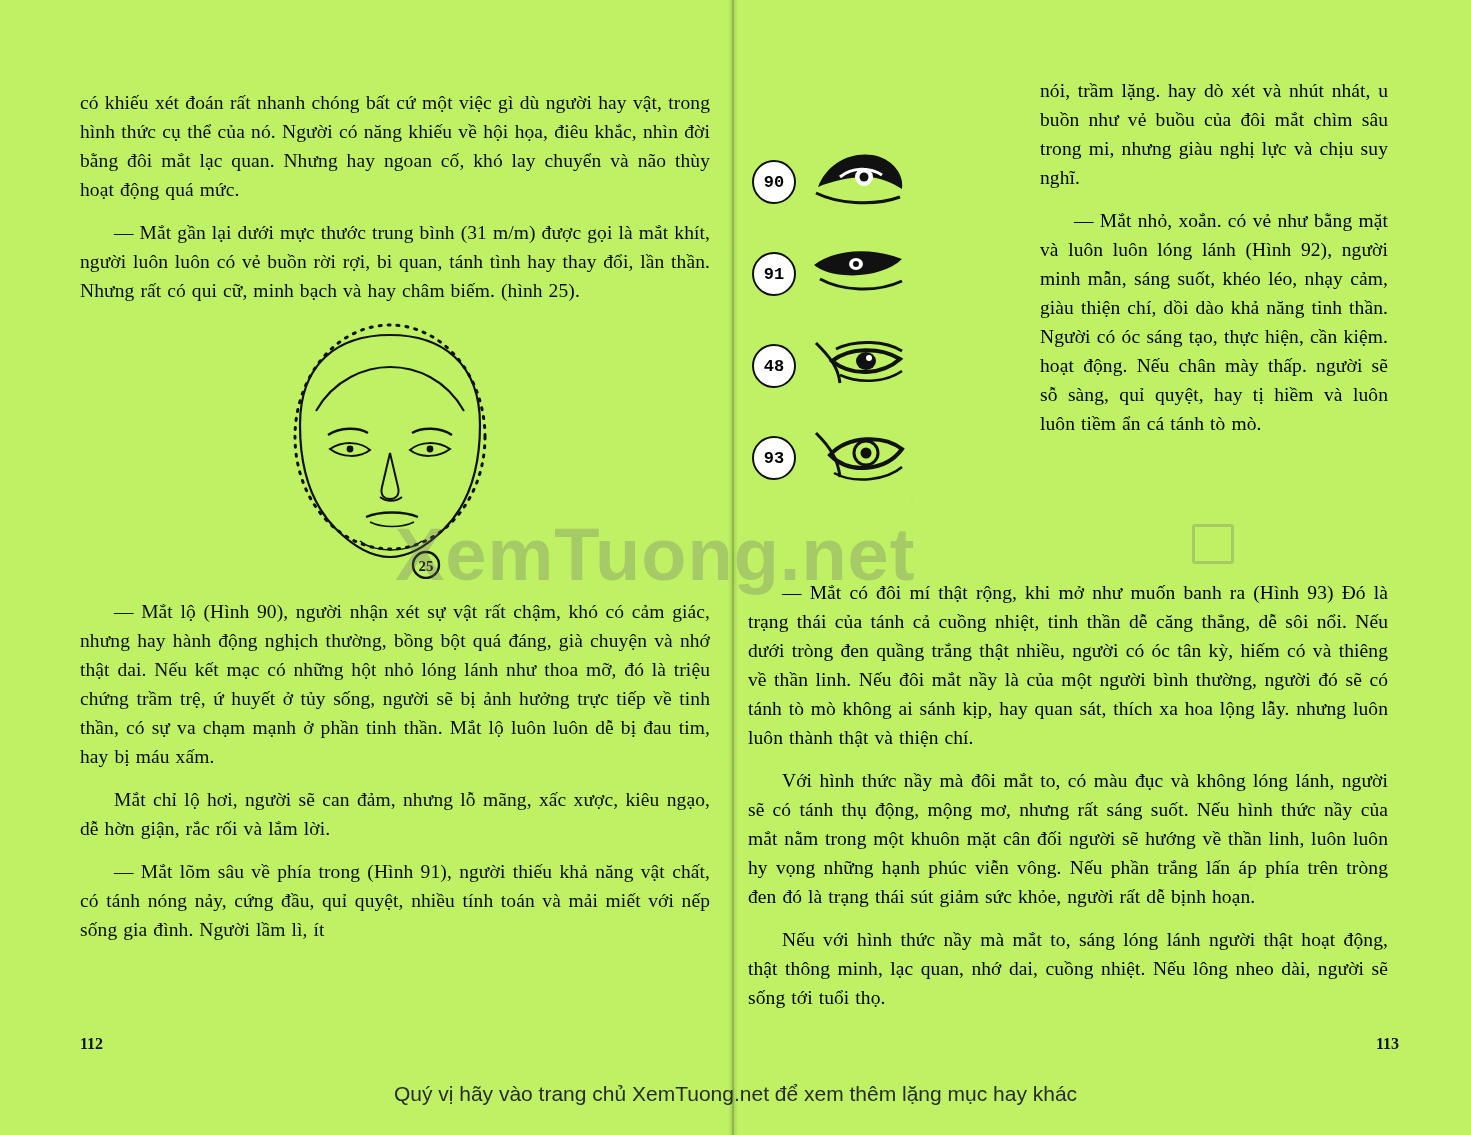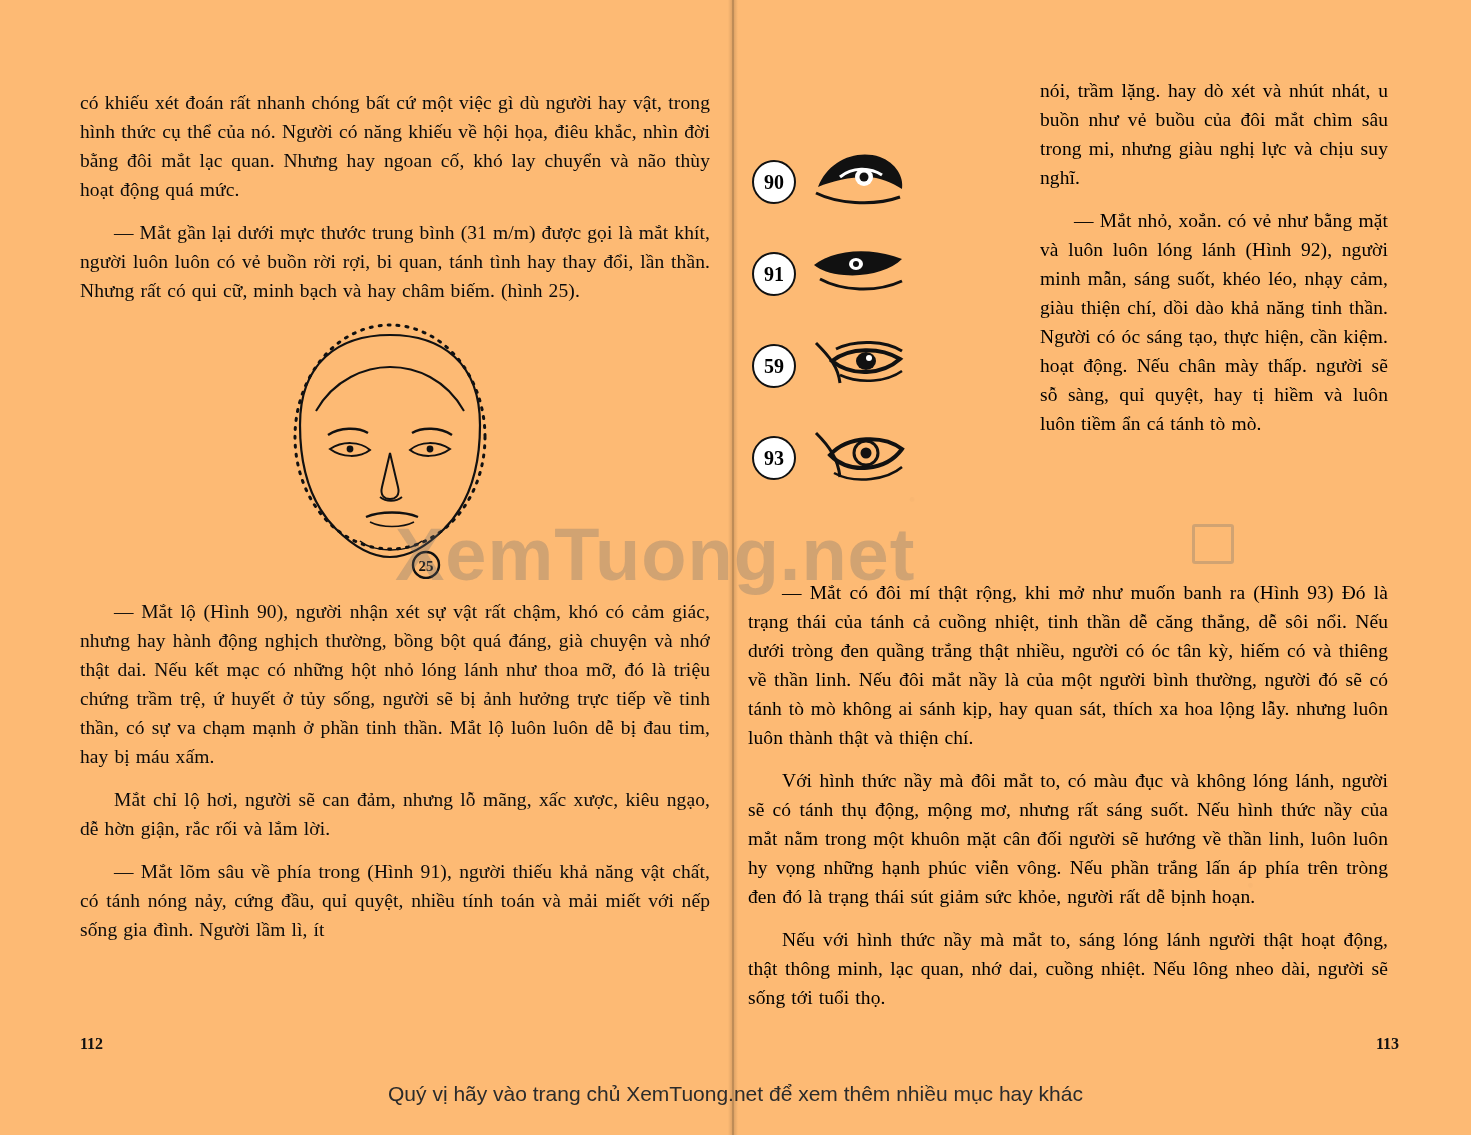--- a/index.html
+++ b/index.html
@@ -4,21 +4,21 @@
 <style>
   html, body {
     margin: 0;
     padding: 0;
     background: #ffffff;
   }
   #page {
     position: relative;
     width: 1471px;
     height: 1135px;
-    background: #fdba74;
+    background: #bef264;
     overflow: hidden;
     font-family: "Liberation Serif", serif;
   }
   
   #page::before {
     content: "";
     position: absolute;
     inset: 0;
     background:
       radial-gradient(circle at 18% 12%, rgba(0,0,0,0.018) 0 2px, transparent 3px),
@@ -81,22 +81,22 @@
     margin-bottom: 8px;
   }
   .eye-num {
     width: 40px;
     height: 40px;
     border: 2px solid #111;
     border-radius: 50%;
     display: flex;
     align-items: center;
     justify-content: center;
-    font-size: 20px;
-    font-family: Liberation Serif, serif;
+    font-size: 17px;
+    font-family: Liberation Mono, monospace;
     font-weight: bold;
     flex: 0 0 auto;
     background: #fff;
   }
   .eye-art { margin-left: 14px; }
 
   
   .rc-top {
     position: absolute;
     left: 1040px;
@@ -229,21 +229,21 @@
         <svg width="100" height="74" viewBox="0 0 100 74" aria-hidden="true">
           <path d="M4 30 C24 14 62 12 92 24 C80 36 56 42 34 40 C20 39 10 35 4 30 Z" fill="#111"></path>
           <path d="M10 44 C32 56 66 58 92 46" fill="none" stroke="#111" stroke-width="3"></path>
           <ellipse cx="46" cy="29" rx="7" ry="6" fill="#fff"></ellipse>
           <circle cx="46" cy="29" r="3" fill="#111"></circle>
         </svg>
       </div>
     </div>
 
     <div class="eye-row">
-      <div class="eye-num">59</div>
+      <div class="eye-num">48</div>
       <div class="eye-art">
         <svg width="100" height="74" viewBox="0 0 100 74" aria-hidden="true">
           <path d="M6 16 C20 30 28 40 30 56" fill="none" stroke="#111" stroke-width="3"></path>
           <path d="M22 34 C40 20 70 20 90 32 C72 48 42 50 22 34 Z" fill="none" stroke="#111" stroke-width="4"></path>
           <ellipse cx="56" cy="34" rx="10" ry="9" fill="#111"></ellipse>
           <circle cx="59" cy="31" r="3" fill="#fff"></circle>
           <path d="M26 22 C46 12 76 14 92 24" fill="none" stroke="#111" stroke-width="3"></path>
           <path d="M30 48 C52 58 78 54 92 44" fill="none" stroke="#111" stroke-width="2.5"></path>
         </svg>
       </div>
@@ -273,15 +273,15 @@
     <p class="para indent">Với hình thức nầy mà đôi mắt to, có màu đục và không lóng lánh, người sẽ có tánh thụ động, mộng mơ, nhưng rất sáng suốt. Nếu hình thức nầy của mắt nằm trong một khuôn mặt cân đối người sẽ hướng về thần linh, luôn luôn hy vọng những hạnh phúc viễn vông. Nếu phần trắng lấn áp phía trên tròng đen đó là trạng thái sút giảm sức khỏe, người rất dễ bịnh hoạn.</p>
     <p class="para indent">Nếu với hình thức nầy mà mắt to, sáng lóng lánh người thật hoạt động, thật thông minh, lạc quan, nhớ dai, cuồng nhiệt. Nếu lông nheo dài, người sẽ sống tới tuổi thọ.</p>
   </div>
 
   <div class="watermark">XemTuong.net</div>
   <div class="wm-badge"></div>
 
   <div class="folio folio-left">112</div>
   <div class="folio folio-right">113</div>
 
-  <div class="footer-note">Quý vị hãy vào trang chủ XemTuong.net để xem thêm nhiều mục hay khác</div>
+  <div class="footer-note">Quý vị hãy vào trang chủ XemTuong.net để xem thêm lặng mục hay khác</div>
 
 </div>
 
 </body></html>

